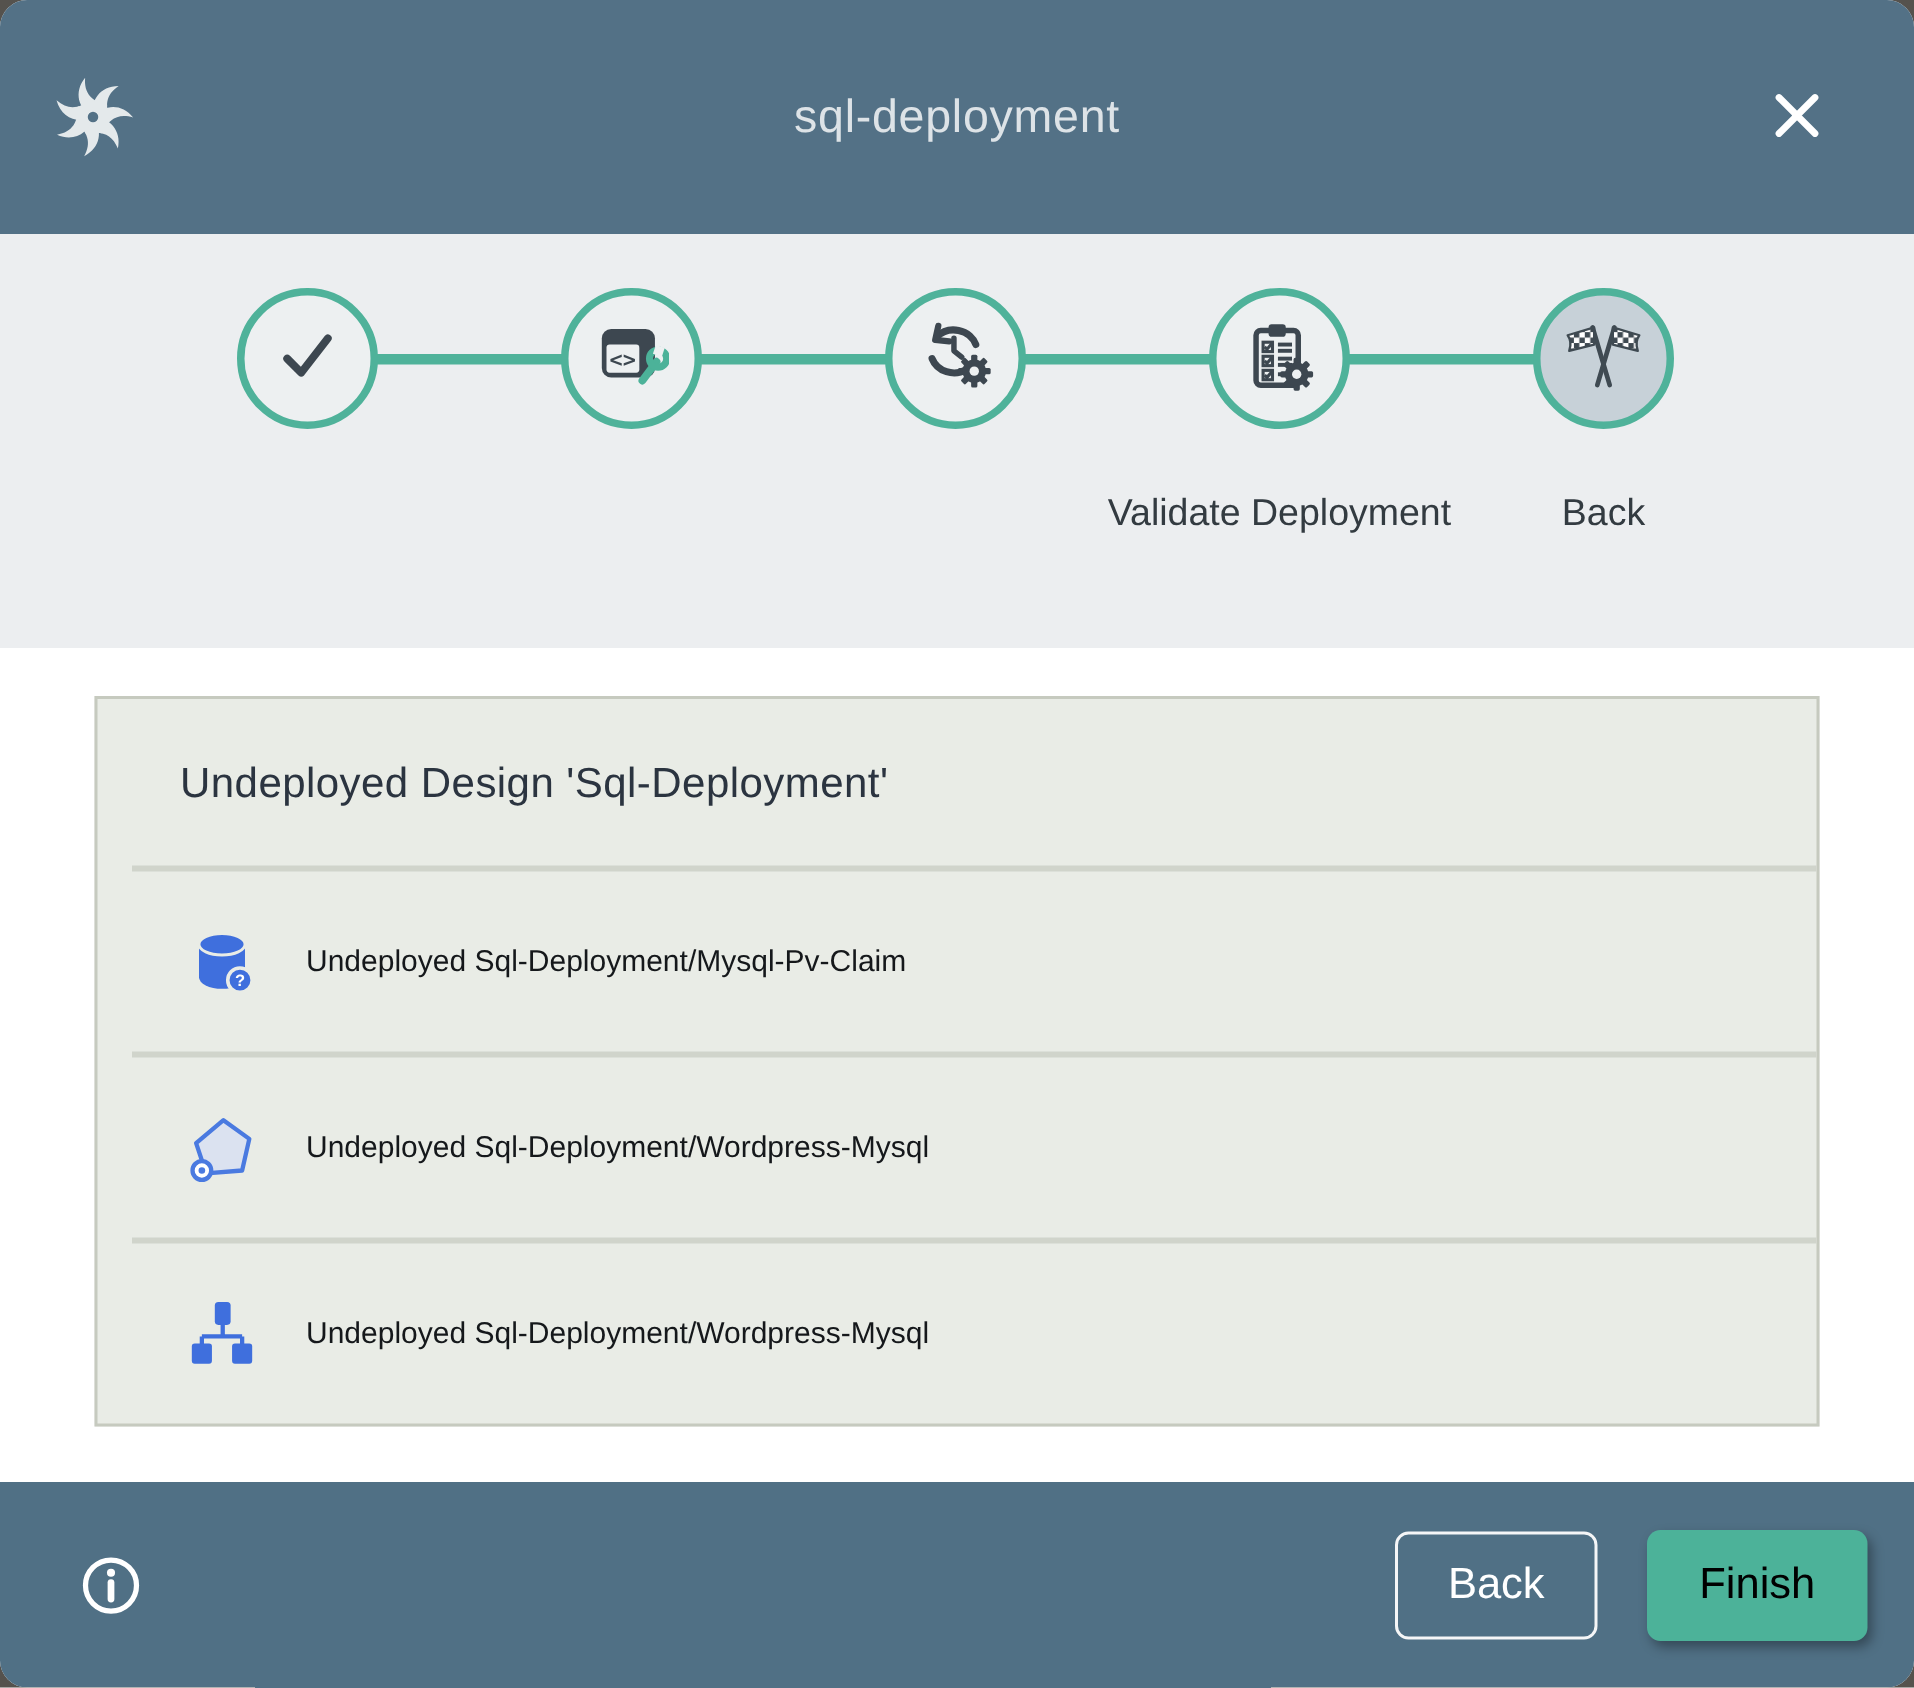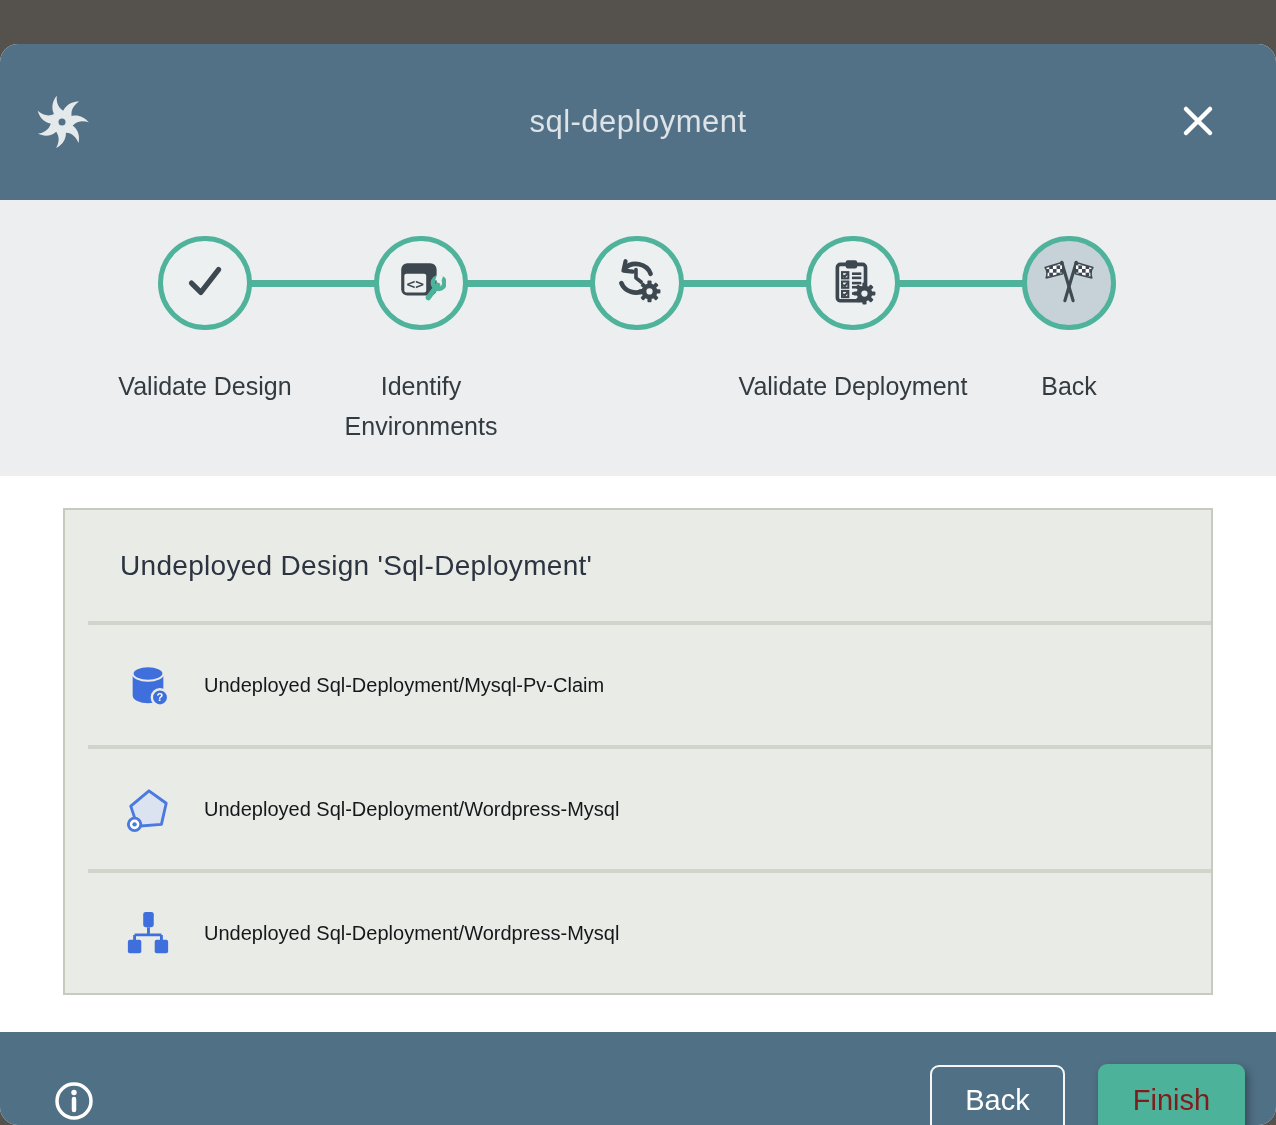--- a/index.html
+++ b/index.html
@@ -6,21 +6,20 @@
   body{
     width:1276px;height:1125px;
     background:#55524d;
     font-family:"Liberation Sans", sans-serif;
     position:relative;overflow:hidden;
   }
   .dialog{
     position:absolute;inset:0;
     border-radius:18px;overflow:hidden;
     background:#ffffff;
-    margin-top:44px;
   }
   
   .titlebar{
     position:absolute;left:0;top:0;width:100%;height:156px;
     background:#537186;
   }
   .logo{
     position:absolute;left:34px;top:50px;width:56px;height:56px;
   }
   .title{
@@ -92,21 +91,21 @@
   .footer-spacer{flex:1;}
   .btn-back{
     width:135px;height:72px;
     background:transparent;border:2px solid #f5f6f7;border-radius:9px;
     color:#ffffff;font-size:29px;font-family:Liberation Sans, sans-serif;
     cursor:pointer;margin-right:33px;
   }
   .btn-finish{
     width:147px;height:74px;
     background:#4cb299;border:none;border-radius:9px;
-    color:#7f1d1d;font-size:29px;font-family:"Liberation Sans",sans-serif;
+    color:#000000;font-size:29px;font-family:"Liberation Sans",sans-serif;
     cursor:pointer;
     box-shadow:3px 4px 8px rgba(0,0,0,.35);
   }
 </style>
 </head>
 <body>
 
 <div class="dialog">
 
   <div class="titlebar">
@@ -246,22 +245,20 @@
             </pattern>
           </defs>
           <line x1="19" y1="4" x2="30" y2="41" stroke="#3f4a52" stroke-width="3" stroke-linecap="round"></line>
           <line x1="33" y1="4" x2="22" y2="41" stroke="#3f4a52" stroke-width="3" stroke-linecap="round"></line>
           <path d="M20 4 L3 9 Q6 13 4 19 L20 15 Z" fill="url(#chk)" stroke="#3f4a52" stroke-width="1.5" stroke-linejoin="round"></path>
           <path d="M32 4 L49 9 Q46 13 48 19 L32 15 Z" fill="url(#chk)" stroke="#3f4a52" stroke-width="1.5" stroke-linejoin="round"></path>
         </svg>
       </span>
     </div>
 
-    <div class="step-label l1">Validate Design</div>
-    <div class="step-label l2">Identify Environments</div>
     <div class="step-label l4">Validate Deployment</div>
     <div class="step-label l5">Back</div>
   </div>
 
   <div class="content">
     <div class="panel">
 
       <div class="panel-heading">Undeployed Design 'Sql-Deployment'</div>
 
       <div class="panel-row">

